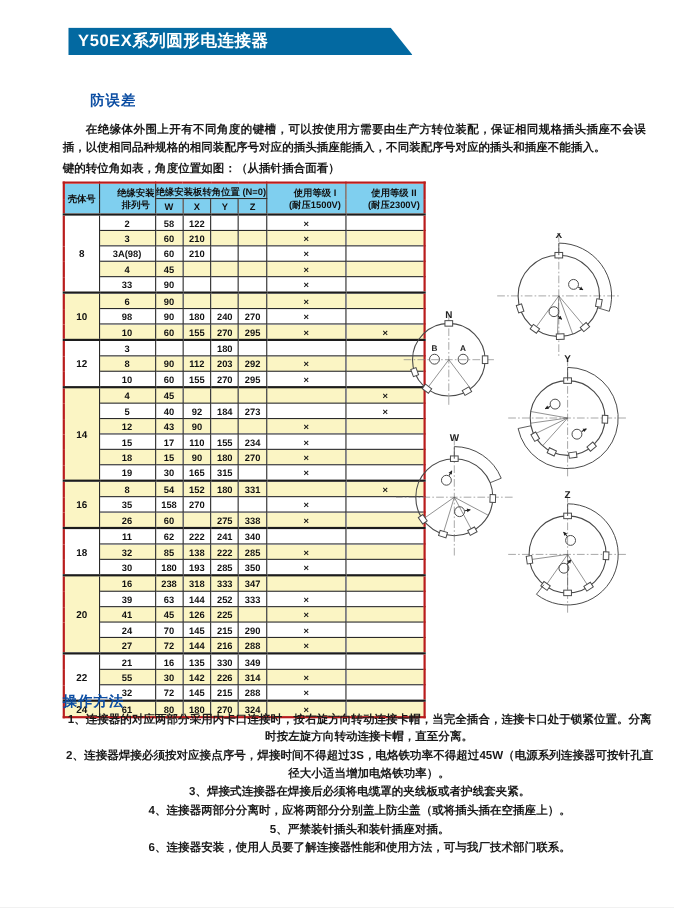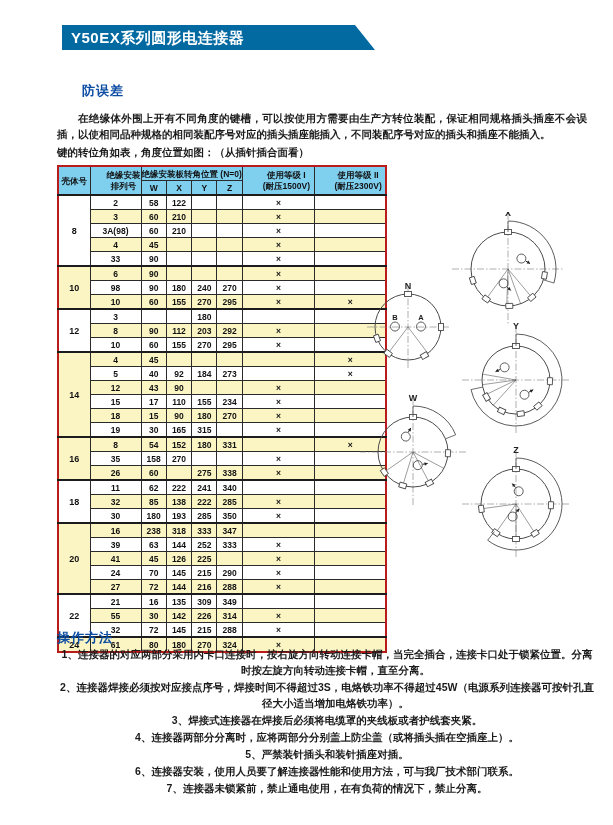--- a/index.html
+++ b/index.html
@@ -370,21 +370,21 @@
           <td>216</td>
           <td>288</td>
           <td>×</td>
           <td></td>
         </tr>
         <tr class="grp-start">
           <td class="shell" rowspan="3">22</td>
           <td>21</td>
           <td>16</td>
           <td>135</td>
-          <td>309</td>
+          <td>330</td>
           <td>349</td>
           <td></td>
           <td></td>
         </tr>
         <tr class="yrow">
           <td>55</td>
           <td>30</td>
           <td>142</td>
           <td>226</td>
           <td>314</td>
@@ -533,16 +533,15 @@
     </svg>
 
   <div id="sec2-head" class="sec-head">操作方法</div>
   <div id="op-list">
       <div class="op-item"><span class="num">1、</span><span>连接器的对应两部分采用内卡口连接时，按右旋方向转动连接卡帽，当完全插合，连接卡口处于锁紧位置。分离时按左旋方向转动连接卡帽，直至分离。</span></div>
       <div class="op-item"><span class="num">2、</span><span>连接器焊接必须按对应接点序号，焊接时间不得超过3S，电烙铁功率不得超过45W（电源系列连接器可按针孔直径大小适当增加电烙铁功率）。</span></div>
       <div class="op-item"><span class="num">3、</span><span>焊接式连接器在焊接后必须将电缆罩的夹线板或者护线套夹紧。</span></div>
       <div class="op-item"><span class="num">4、</span><span>连接器两部分分离时，应将两部分分别盖上防尘盖（或将插头插在空插座上）。</span></div>
       <div class="op-item"><span class="num">5、</span><span>严禁装针插头和装针插座对插。</span></div>
       <div class="op-item"><span class="num">6、</span><span>连接器安装，使用人员要了解连接器性能和使用方法，可与我厂技术部门联系。</span></div>
-      <div class="op-item"><span class="num">7、</span><span>连接器未锁紧前，禁止通电使用，在有负荷的情况下，禁止分离。</span></div>
     </div>
 
 </div>
 
 </body></html>

